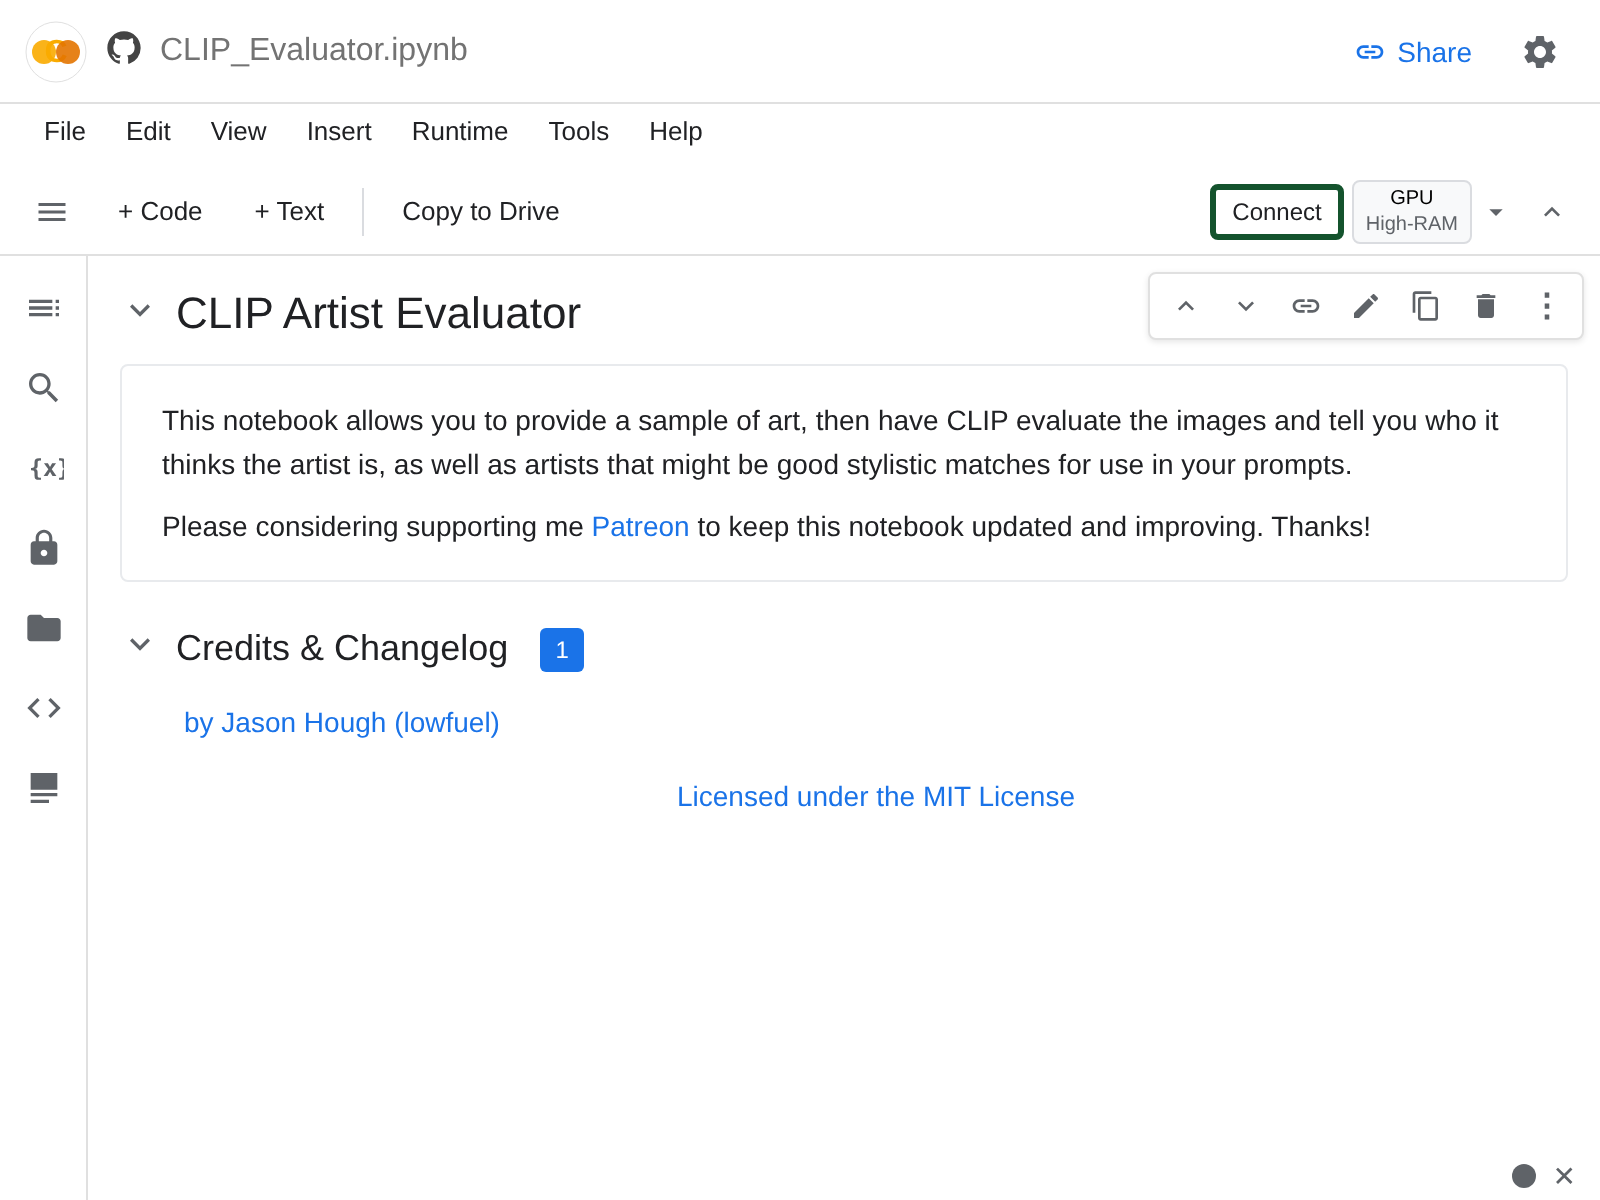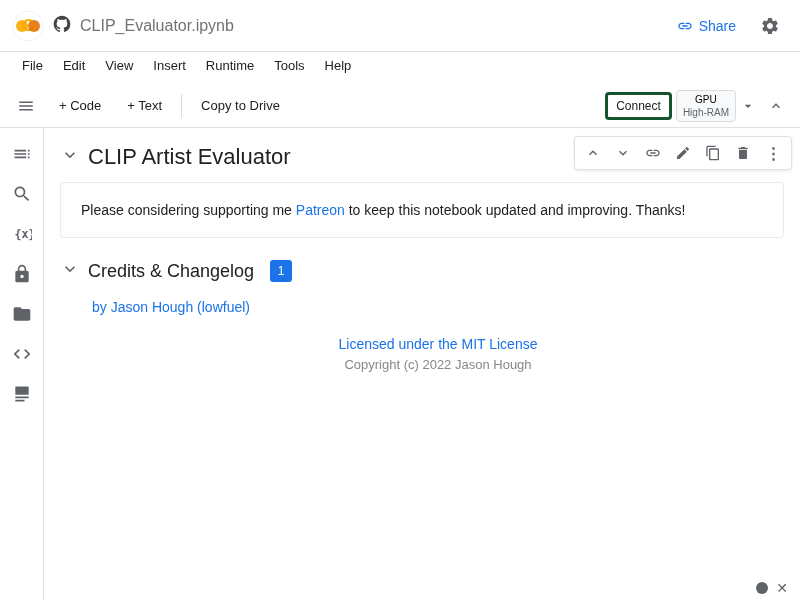--- a/index.html
+++ b/index.html
@@ -470,20 +470,21 @@
         <div class="section-header">
           <span class="collapse-chevron">
             <svg width="20" height="20" viewBox="0 0 24 24" fill="#5f6368">
                 <path d="M7.41 8.59L12 13.17l4.59-4.58L18 10l-6 6-6-6z"></path>
               </svg>
           </span>
           <h1 class="section-title">CLIP Artist Evaluator</h1>
         </div>
 
         <div class="text-cell">
+          <p>This notebook allows you to provide a sample of art, then have CLIP evaluate the images and tell you who it thinks the artist is, as well as artists that might be good stylistic matches for use in your prompts.</p>
           <p>
             <span>Please considering supporting me </span><a href="#" class="link-text">Patreon</a><span> to keep this notebook updated and improving. Thanks!</span>
           </p>
         </div>
       </div>
 
       <div class="cell-section">
         <div class="section-header">
           <span class="collapse-chevron">
             <svg width="20" height="20" viewBox="0 0 24 24" fill="#5f6368">
@@ -495,23 +496,20 @@
         </div>
         <div>
           <a href="#" class="author-link">by Jason Hough (lowfuel)</a>
         </div>
       </div>
 
       <div class="cell-section">
         <div class="license-text">
           <a href="#" class="link-text">Licensed under the MIT License</a>
         </div>
-        <div class="license-text" style="padding-top:4px;">
-          <span style="color:#888;font-size:13px;">Copyright (c) 2022 Jason Hough</span>
-        </div>
       </div>
 
     </div>
 
     <div class="bottom-bar">
       <div class="dot-icon"></div>
       <span class="close-icon-sm">✕</span>
     </div>
 
   </div>

